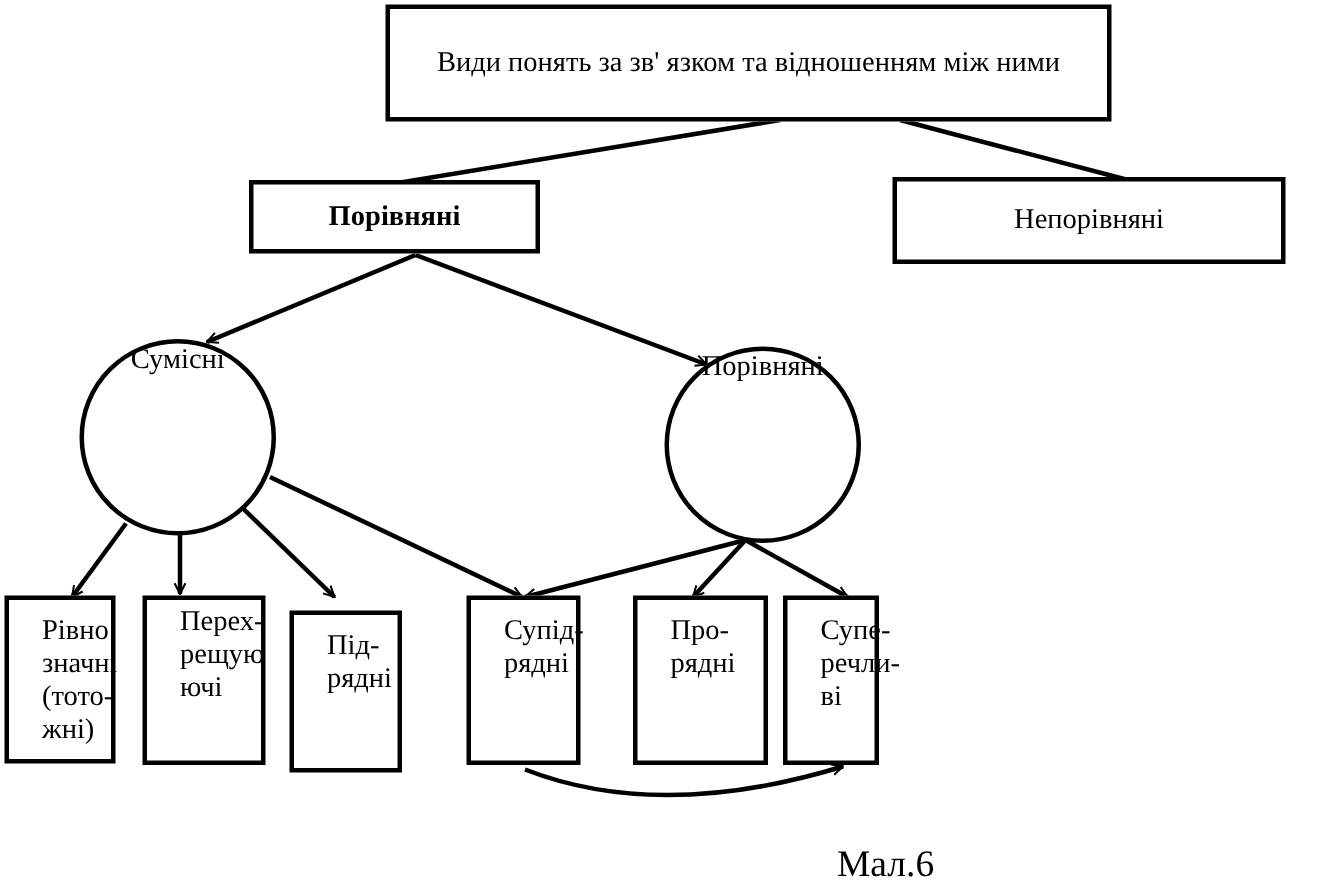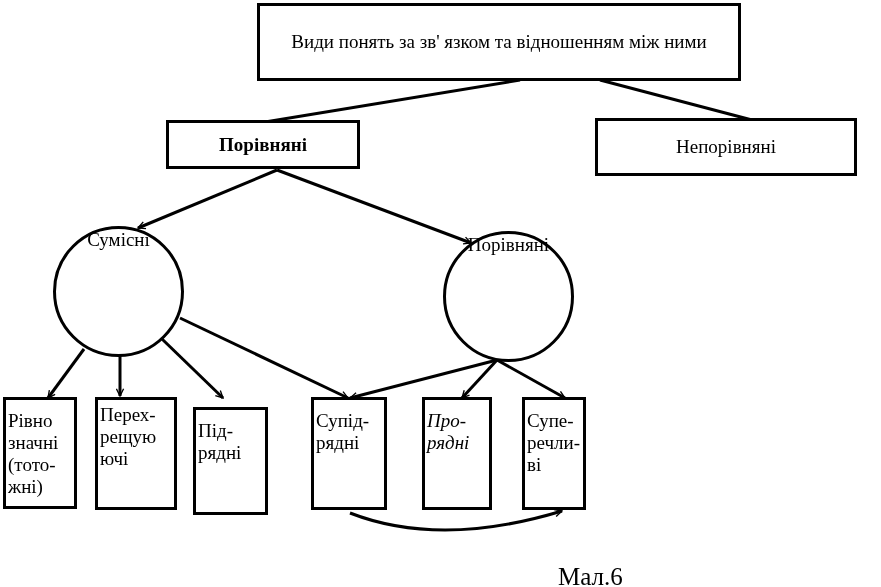--- a/index.html
+++ b/index.html
@@ -2,21 +2,21 @@
 <html><head>
 <meta charset="utf-8">
 <style>
   html, body { margin: 0; padding: 0; background: #ffffff; }
   body { width: 881px; height: 587px; position: relative; overflow: hidden;
          font-family: "Liberation Serif", "DejaVu Serif", serif; color: #000; }
   svg.lines { position: absolute; left: 0; top: 0; }
   .box { position: absolute; border: 3px solid #000; box-sizing: border-box; background: #fff; }
   .box.center { display: flex; align-items: center; justify-content: center; }
   .box .t { font-size: 19px; line-height: 22px; }
-  .leaf { padding: 10px 0 0 2px; font-size: 19px; line-height: 22px; }
+  .leaf { padding: 10px 0 0 22px; font-size: 19px; line-height: 22px; }
   .leaf .ln { display: block; white-space: nowrap; }
   .circle { position: absolute; border: 3px solid #000; border-radius: 50%; box-sizing: border-box;
             background: #fff; display: flex; align-items: flex-start; justify-content: center; }
   .circle .t { font-size: 19px; }
   .caption { position: absolute; font-size: 25px; }
 </style>
 </head>
 <body>
 
 <svg class="lines" width="881" height="587">
@@ -82,21 +82,21 @@
 <div class="box leaf" style="left:193px;top:407px;width:75px;height:108px;">
   <span class="ln">Під-</span>
   <span class="ln">рядні</span>
 </div>
 
 <div class="box leaf" style="left:311px;top:397px;width:76px;height:113px;">
   <span class="ln">Супід-</span>
   <span class="ln">рядні</span>
 </div>
 
-<div class="box leaf" style="left:422px;top:397px;width:70px;height:113px;font-style:italic;">
+<div class="box leaf" style="left:422px;top:397px;width:90px;height:113px;">
   <span class="ln">Про-</span>
   <span class="ln">рядні</span>
 </div>
 
 <div class="box leaf" style="left:522px;top:397px;width:64px;height:113px;">
   <span class="ln">Супе-</span>
   <span class="ln">речли-</span>
   <span class="ln">ві</span>
 </div>
 

